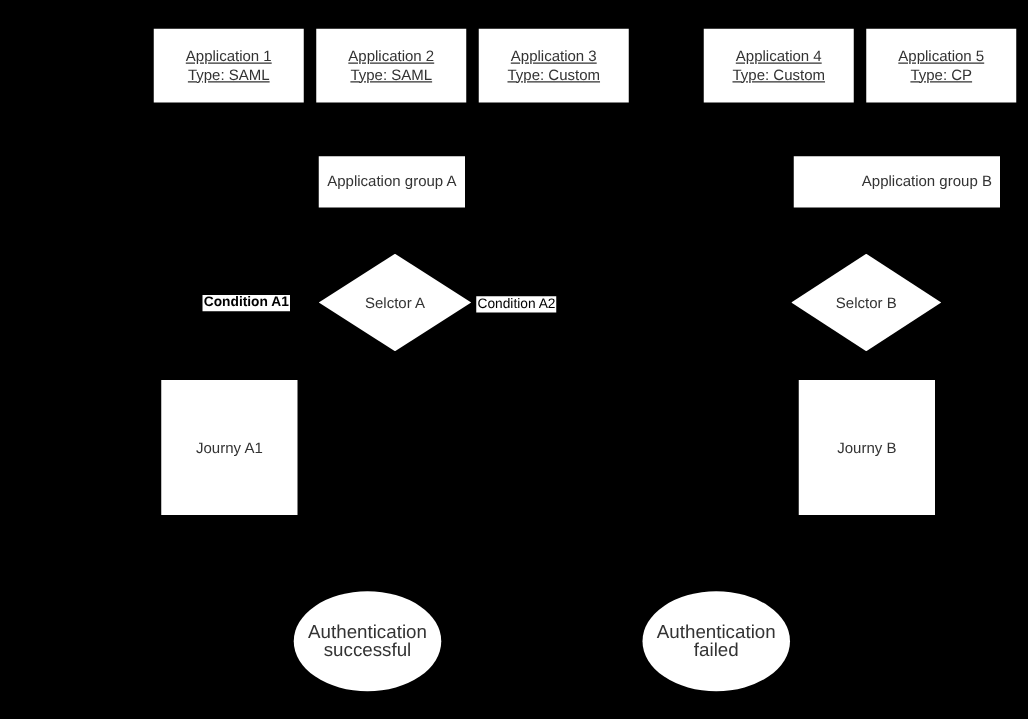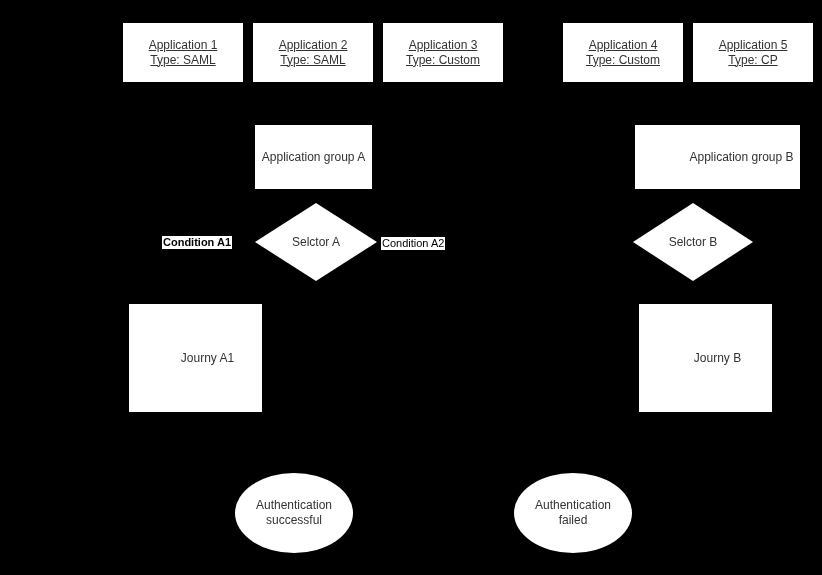--- a/index.html
+++ b/index.html
@@ -22,22 +22,22 @@
     display: flex;
     flex-direction: column;
     align-items: center;
     justify-content: center;
     text-align: center;
     font-size: 12px;
     line-height: 15px;
     color: #333333;
   }
   .app-box    { width: 120px; height: 59px; top: 23px; text-decoration: underline; }
-  .group-box  { width: 117px; height: 64px; top: 125px; }
-  .journey-box{ width: 109px; height: 108px; top: 304px; padding-left: 24px; }
+  .group-box  { width: 117px; height: 41px; top: 125px; }
+  .journey-box{ width: 109px; height: 108px; top: 304px; }
   .diamond {
     position: absolute;
     top: 203px;
     width: 122px;
     height: 78px;
     background: #ffffff;
     clip-path: polygon(50% 0, 100% 50%, 50% 100%, 0 50%);
     display: flex;
     align-items: center;
     justify-content: center;
@@ -50,21 +50,21 @@
     top: 473px;
     width: 118px;
     height: 80px;
     background: #ffffff;
     border-radius: 50%;
     display: flex;
     flex-direction: column;
     align-items: center;
     justify-content: center;
     text-align: center;
-    font-size: 12px;
+    font-size: 15px;
     line-height: 15px;
     color: #333333;
   }
   .cond-label {
     position: absolute;
     background: #ffffff;
     color: #000000;
     font-size: 11px;
     line-height: 13px;
     padding: 0 1px;

